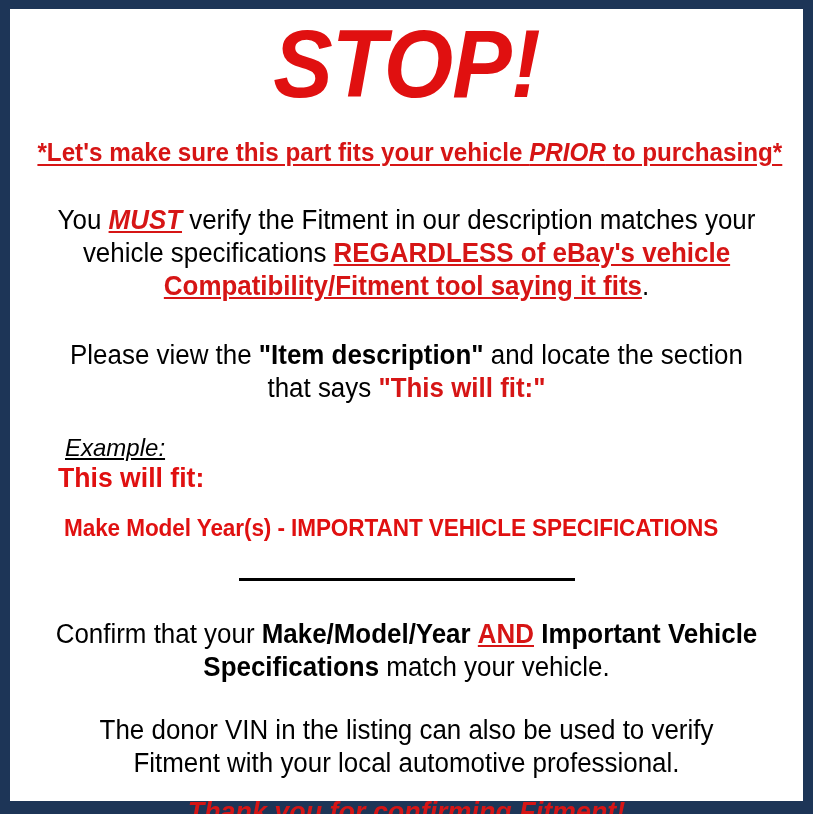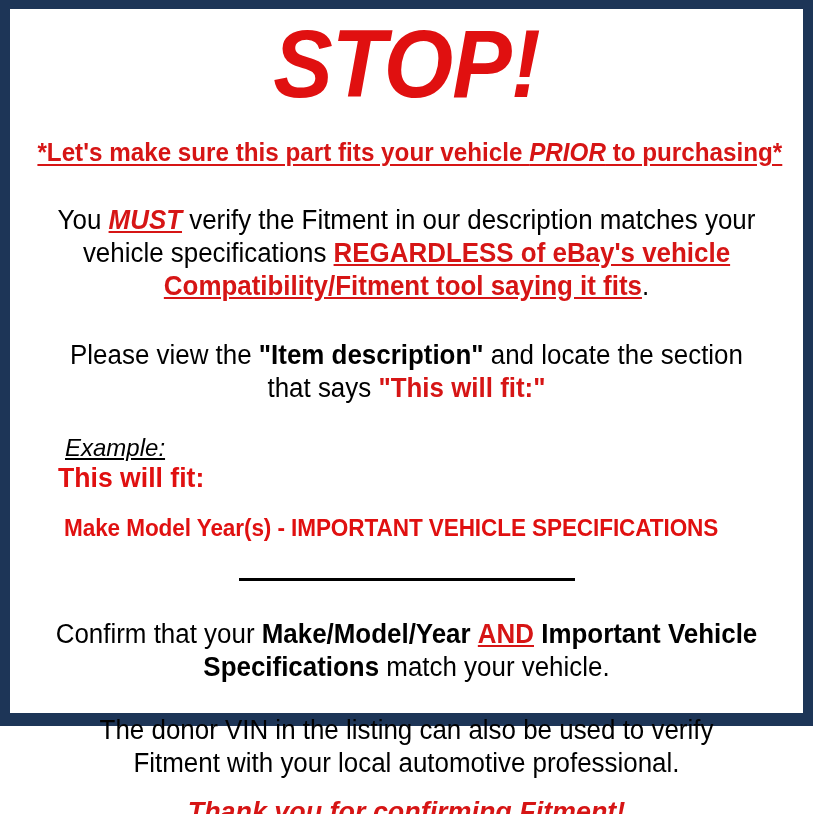--- a/index.html
+++ b/index.html
@@ -10,21 +10,21 @@
     width: 813px;
     height: 814px;
     background: #ffffff;
     font-family: "Liberation Sans", "DejaVu Sans", sans-serif;
     overflow: hidden;
   }
 
   #notice-frame {
     box-sizing: border-box;
     width: 813px;
-    height: 726px;
+    height: 814px;
     background: #0f172a;
     border-top: 9px solid #1d3557;
     border-left: 10px solid #1d3557;
     border-right: 10px solid #1d3557;
     border-bottom: 13px solid #1d3557;
     position: relative;
   }
 
   #notice-body {
     box-sizing: border-box;

